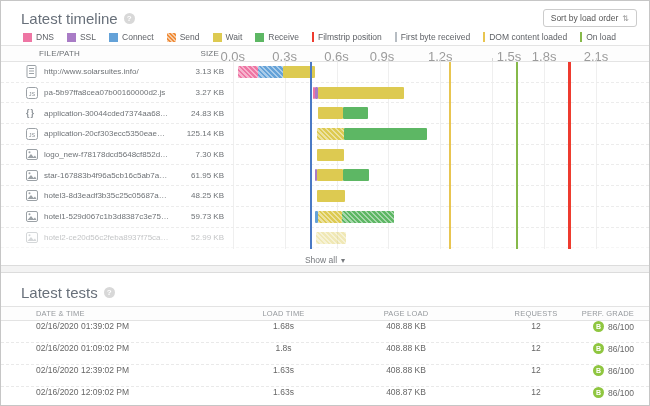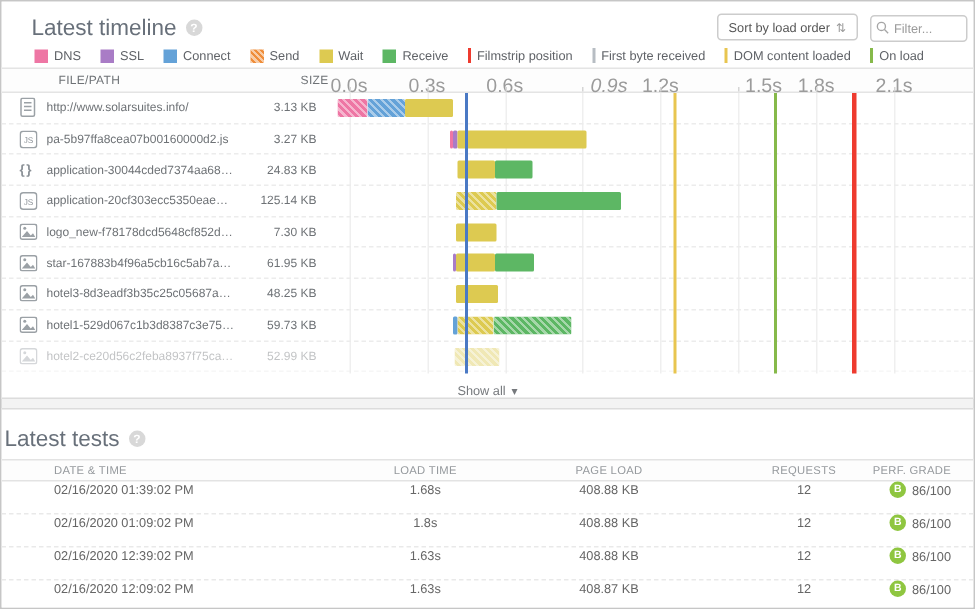--- a/index.html
+++ b/index.html
@@ -37,27 +37,27 @@
   .axis{position:relative;height:100%;}
   .tick-label{position:absolute;top:3px;transform:translateX(-50%);font-size:13px;color:#9b9b9b;}
   .tick-mark{position:absolute;bottom:0;width:1px;height:3px;background:#d5d5d5;}
   .tl-rows{position:relative;height:187px;}
   .grid-overlay,.marker-overlay{position:absolute;left:218px;width:430px;top:0;bottom:0;pointer-events:none;}
   .grid-overlay{z-index:0;}
   .marker-overlay{z-index:3;}
   .gridline{position:absolute;top:0;bottom:0;width:1px;background:#efefef;}
   .marker{position:absolute;top:0;bottom:0;}
   .tl-row{display:flex;align-items:center;height:20.7px;box-sizing:border-box;border-bottom:1px dashed #ececec;
-        padding-left:12px;position:relative;z-index:1;}
+        padding-left:25px;position:relative;z-index:1;}
   .tl-row.faded{opacity:.42;}
   .bar{position:absolute;top:4px;height:12px;border-radius:1px;}
   .bar.hatched{background-image:repeating-linear-gradient(45deg,rgba(255,255,255,.45) 0 1.5px,transparent 1.5px 3.5px);}
   .show-all{display:flex;align-items:flex-end;justify-content:center;gap:4px;height:16px;font-size:8.5px;color:#76797d;cursor:pointer;}
   .chev{font-size:8px;color:#76797d;}
-  .tests-topbar{display:flex;align-items:center;padding:10px 2px 0;height:18px;}
+  .tests-topbar{display:flex;align-items:center;padding:10px 20px 0;height:18px;}
   .tests-head{display:flex;align-items:center;height:15px;box-sizing:border-box;margin-top:5px;
         border-top:1px solid #e3e3e3;border-bottom:1px solid #e3e3e3;font-size:7.5px;color:#95999d;letter-spacing:.2px;background:#fdfdfd;}
   .test-row{display:flex;align-items:flex-start;height:22px;box-sizing:border-box;border-bottom:1px dashed #e9e9e9;
         font-size:8.5px;color:#666;}
   .test-row:last-child{border-bottom:none;}
   .col-date{flex:0 0 245px;box-sizing:border-box;padding-left:35px;text-align:left;}
   .col-load{flex:0 0 75px;text-align:center;}
   .col-size{flex:0 0 170px;text-align:center;}
   .col-req{flex:0 0 90px;text-align:center;}
   .col-grade{flex:1;box-sizing:border-box;padding-right:15px;text-align:right;}
@@ -72,27 +72,20 @@
 
   <section class="panel panel-timeline">
     <div class="topbar">
       <h2 class="panel-title">Latest timeline</h2>
       <span class="help">?</span>
       <div class="spacer"></div>
       <button class="sort-btn">
         <span>Sort by load order</span>
         <span class="sort-glyph">⇅</span>
       </button>
-      <span class="filter-wrap">
-        <svg class="mag" width="9" height="9" viewBox="0 0 10 10">
-          <circle cx="4" cy="4" r="3" fill="none" stroke="#a6a6a6"></circle>
-          <line x1="6.3" y1="6.3" x2="9" y2="9" stroke="#a6a6a6"></line>
-        </svg>
-        <input class="filter-input" placeholder="Filter..." style="">
-      </span>
     </div>
 
     <div class="legend">
         <span class="leg-item">
           <span class="leg-swatch" style="background-color: rgb(238, 118, 164);"></span>
           <span>DNS</span>
         </span>
         <span class="leg-item">
           <span class="leg-swatch" style="background-color: rgb(169, 124, 198);"></span>
           <span>SSL</span>
@@ -135,21 +128,21 @@
       <span class="cell-icon"></span>
       <span class="cell-name head-label">FILE/PATH</span>
       <span class="cell-size head-label">SIZE</span>
       <span class="cell-bars axis">
           <span class="tick-label" style="left: 13.7px;">0.0s</span>
           <span class="tick-mark" style="left: 13.7px;"></span>
           <span class="tick-label" style="left: 65.6px;">0.3s</span>
           <span class="tick-mark" style="left: 65.6px;"></span>
           <span class="tick-label" style="left: 117.5px;">0.6s</span>
           <span class="tick-mark" style="left: 117.5px;"></span>
-          <span class="tick-label" style="left: 187px; font-style: italic;">0.9s</span>
+          <span class="tick-label" style="left: 163px;">0.9s</span>
           <span class="tick-mark" style="left: 169.4px;"></span>
           <span class="tick-label" style="left: 221.3px;">1.2s</span>
           <span class="tick-mark" style="left: 221.3px;"></span>
           <span class="tick-label" style="left: 290px;">1.5s</span>
           <span class="tick-mark" style="left: 273.2px;"></span>
           <span class="tick-label" style="left: 325.1px;">1.8s</span>
           <span class="tick-mark" style="left: 325.1px;"></span>
           <span class="tick-label" style="left: 377px;">2.1s</span>
           <span class="tick-mark" style="left: 377px;"></span>
         </span>

